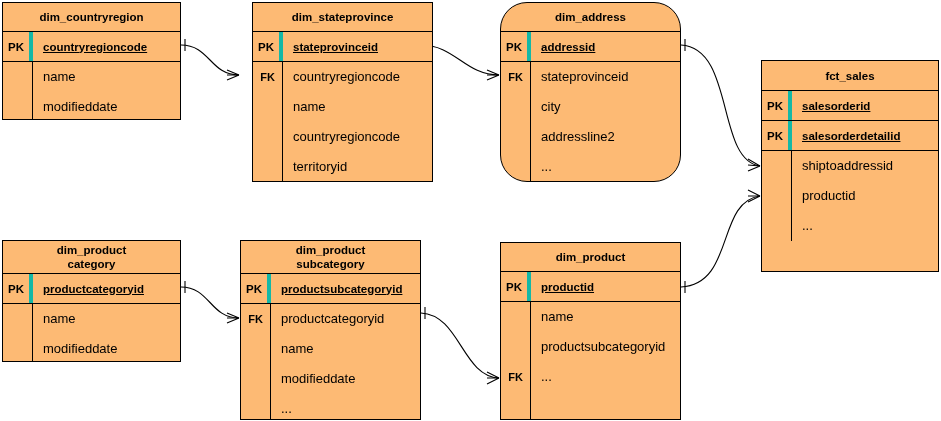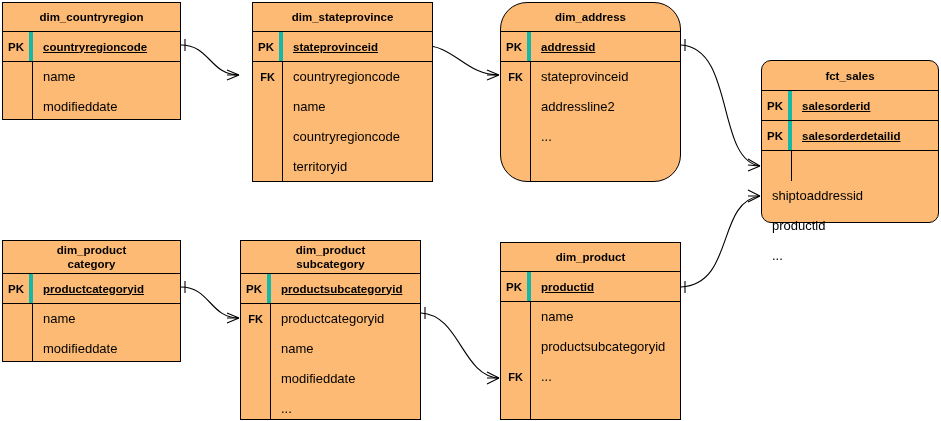--- a/index.html
+++ b/index.html
@@ -203,39 +203,40 @@
     <div class="row sep" style="height:30px;">
       <div class="key-cell">PK</div>
       <div class="attr-cell pk">addressid</div>
     </div>
     <div class="body-block" style="height:119px;">
       <div class="body-keycol">
         <div class="fk-mark" style="top:0px;">FK</div>
       </div>
       <div class="body-attrs">
         <div class="attr-line">stateprovinceid</div>
+        <div class="attr-line">city</div>
         <div class="attr-line">addressline2</div>
         <div class="attr-line">...</div>
       </div>
     </div>
   </div>
 
-  <div class="entity" style="left:761px; top:60px; width:178px; height:163px;border-radius:10px;">
+  <div class="entity" style="left:761px; top:60px; width:178px; height:212px;">
     <div class="ent-title" style="height:30px;">
       <span>fct_sales</span>
     </div>
     <div class="row sep" style="height:30px;">
       <div class="key-cell">PK</div>
       <div class="attr-cell pk">salesorderid</div>
     </div>
     <div class="row sep" style="height:30px;">
       <div class="key-cell">PK</div>
       <div class="attr-cell pk">salesorderdetailid</div>
     </div>
-    <div class="body-block" style="height:90px;flex-direction:column;">
+    <div class="body-block" style="height:90px;">
       <div class="body-keycol"></div>
       <div class="body-attrs">
         <div class="attr-line">shiptoaddressid</div>
         <div class="attr-line">productid</div>
         <div class="attr-line">...</div>
       </div>
     </div>
   </div>
 
   <div class="entity" style="left:2px; top:240px; width:179px; height:122px;">

